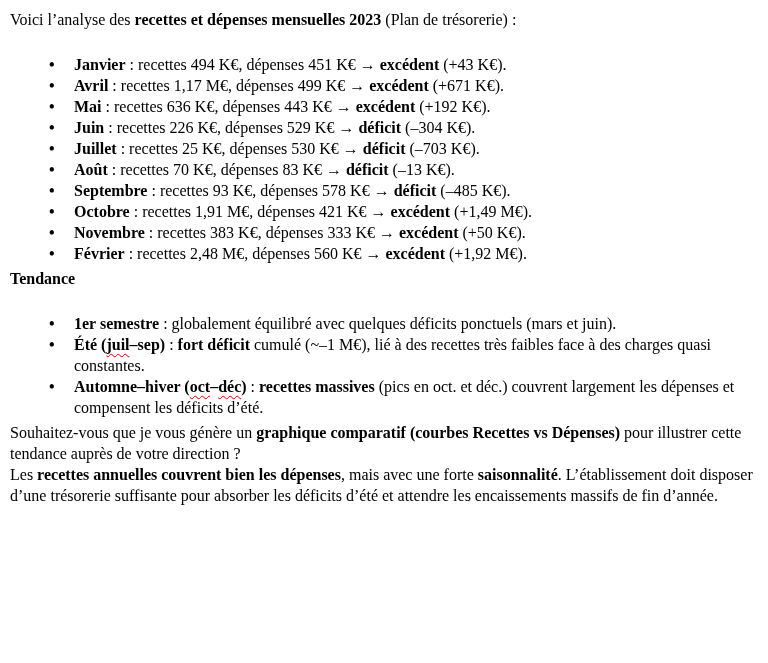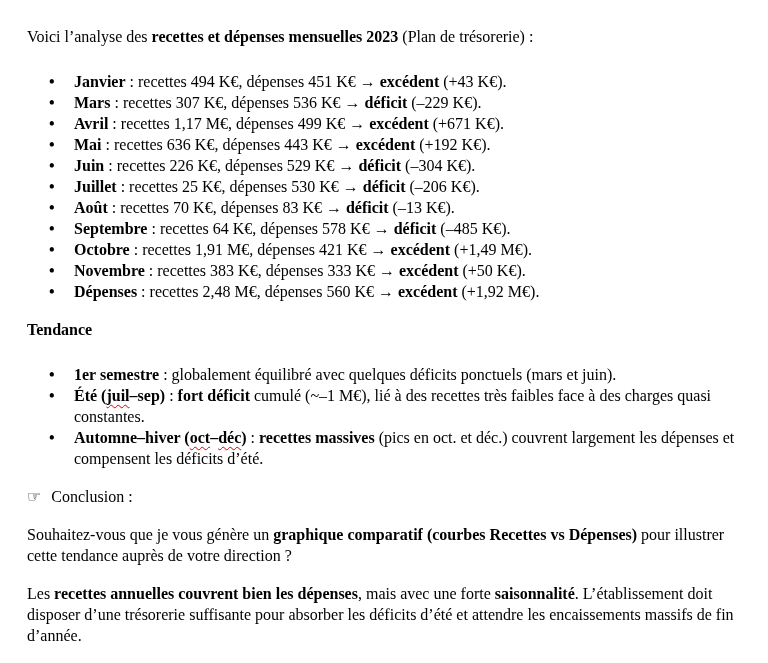--- a/index.html
+++ b/index.html
@@ -9,21 +9,21 @@
     font-size: 16px;
     line-height: 21px;
   }
   .page {
     width: 768px;
     min-height: 663px;
     box-sizing: border-box;
     padding: 9px 8px 8px 10px;
     background: #ffffff;
   }
-  p { margin: 17px; }
+  p { margin: 0; }
   .gap { margin-bottom: 24px; }
   ul.doc-list {
     list-style: none;
     margin: 4px;
     padding: 0;
   }
   ul.doc-list li {
     position: relative;
     padding-left: 60px;
   }
@@ -46,41 +46,36 @@
 </style>
 </head>
 <body>
 
 <div class="page">
 
   <p class="para gap"><span>Voici l’analyse des </span><span class="b">recettes et dépenses mensuelles 2023</span><span> (Plan de trésorerie) :</span></p>
 
   <ul class="doc-list gap">
     <li><span class="b">Janvier</span><span> : recettes 494 K€, dépenses 451 K€ → </span><span class="b">excédent</span><span> (+43 K€).</span></li>
-    <li><span class="b">Mars</span><span> : recettes 307 K€, dépenses 536 K€ → </span><span class="b">déficit</span><span> (–229 K€).</span></li>
     <li><span class="b">Avril</span><span> : recettes 1,17 M€, dépenses 499 K€ → </span><span class="b">excédent</span><span> (+671 K€).</span></li>
     <li><span class="b">Mai</span><span> : recettes 636 K€, dépenses 443 K€ → </span><span class="b">excédent</span><span> (+192 K€).</span></li>
     <li><span class="b">Juin</span><span> : recettes 226 K€, dépenses 529 K€ → </span><span class="b">déficit</span><span> (–304 K€).</span></li>
-    <li><span class="b">Juillet</span><span> : recettes 25 K€, dépenses 530 K€ → </span><span class="b">déficit</span><span> (–206 K€).</span></li>
+    <li><span class="b">Juillet</span><span> : recettes 25 K€, dépenses 530 K€ → </span><span class="b">déficit</span><span> (–703 K€).</span></li>
     <li><span class="b">Août</span><span> : recettes 70 K€, dépenses 83 K€ → </span><span class="b">déficit</span><span> (–13 K€).</span></li>
-    <li><span class="b">Septembre</span><span> : recettes 64 K€, dépenses 578 K€ → </span><span class="b">déficit</span><span> (–485 K€).</span></li>
+    <li><span class="b">Septembre</span><span> : recettes 93 K€, dépenses 578 K€ → </span><span class="b">déficit</span><span> (–485 K€).</span></li>
     <li><span class="b">Octobre</span><span> : recettes 1,91 M€, dépenses 421 K€ → </span><span class="b">excédent</span><span> (+1,49 M€).</span></li>
     <li><span class="b">Novembre</span><span> : recettes 383 K€, dépenses 333 K€ → </span><span class="b">excédent</span><span> (+50 K€).</span></li>
-    <li><span class="b">Dépenses</span><span> : recettes 2,48 M€, dépenses 560 K€ → </span><span class="b">excédent</span><span> (+1,92 M€).</span></li>
+    <li><span class="b">Février</span><span> : recettes 2,48 M€, dépenses 560 K€ → </span><span class="b">excédent</span><span> (+1,92 M€).</span></li>
   </ul>
 
   <p class="heading gap">Tendance</p>
 
   <ul class="doc-list gap">
     <li><span class="b">1er semestre</span><span> : globalement équilibré avec quelques déficits ponctuels (mars et juin).</span></li>
     <li><span class="b">Été (</span><span class="b sq">juil</span><span class="b">–sep)</span><span> : </span><span class="b">fort déficit</span><span> cumulé (~–1 M€), lié à des recettes très faibles face à des charges quasi constantes.</span></li>
     <li><span class="b">Automne–hiver (</span><span class="b sq">oct</span><span class="b">–</span><span class="b sq">déc</span><span class="b">)</span><span> : </span><span class="b">recettes massives</span><span> (pics en oct. et déc.) couvrent largement les dépenses et compensent les déficits d’été.</span></li>
   </ul>
 
-  <p class="para">
-    <span class="hand">☞</span>
-    <span>Conclusion :</span>
-  </p>
   <p class="para"><span>Souhaitez-vous que je vous génère un </span><span class="b">graphique comparatif (courbes Recettes vs Dépenses)</span><span> pour illustrer cette tendance auprès de votre direction ?</span></p>
 
   <p class="para gap"><span>Les </span><span class="b">recettes annuelles couvrent bien les dépenses</span><span>, mais avec une forte </span><span class="b">saisonnalité</span><span>. L’établissement doit disposer d’une trésorerie suffisante pour absorber les déficits d’été et attendre les encaissements massifs de fin d’année.</span></p>
 
 </div>
 
 </body></html>

